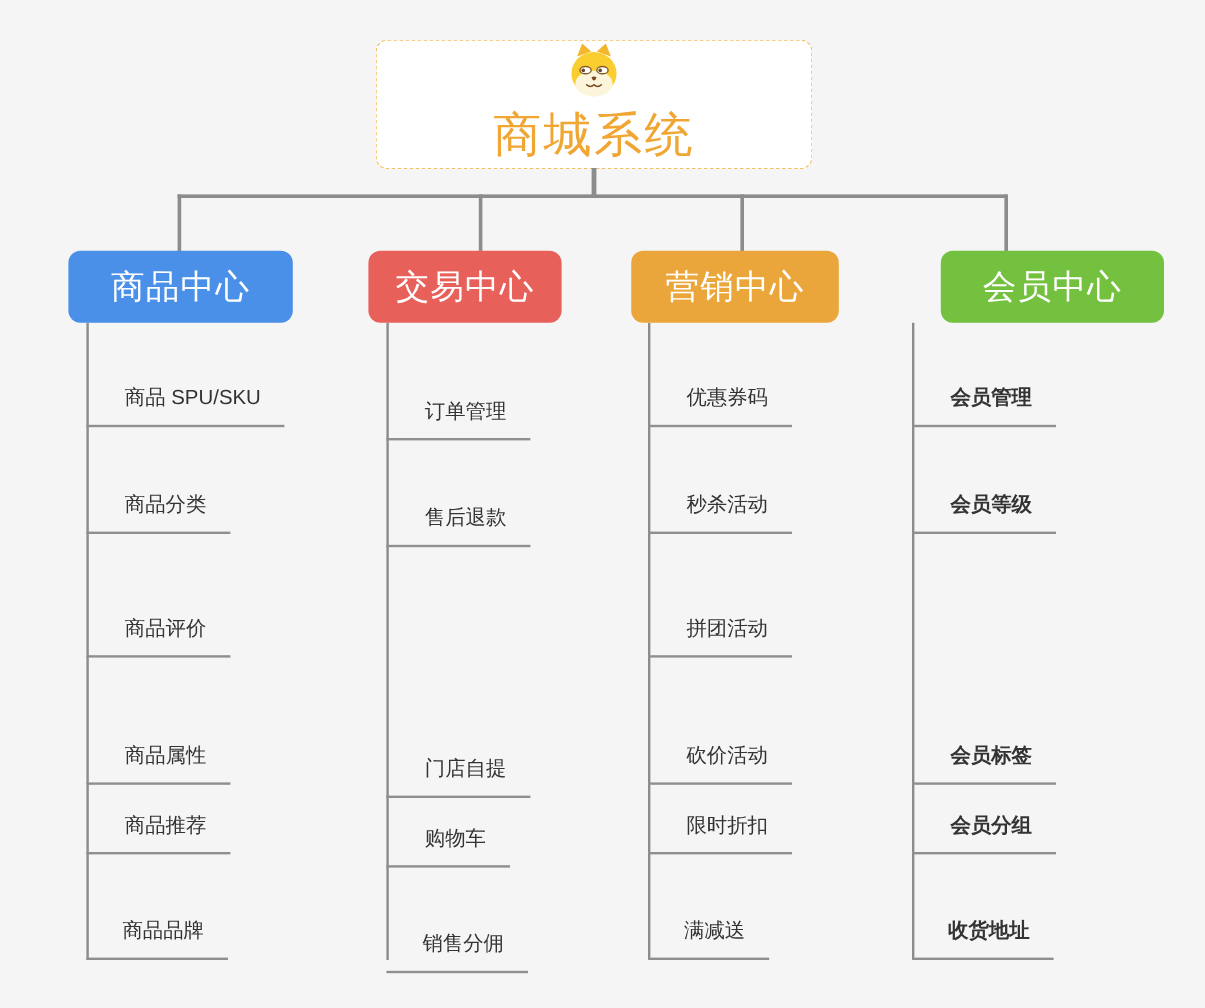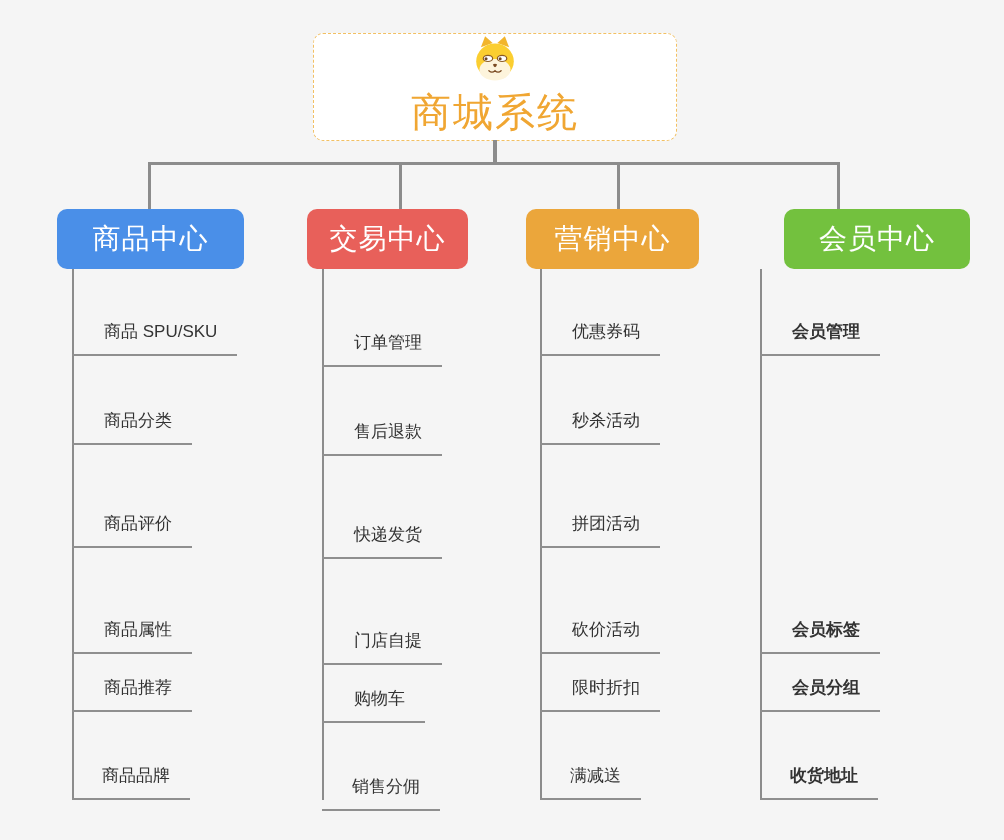--- a/index.html
+++ b/index.html
@@ -124,30 +124,30 @@
 
   <div class="leaf c0 r0">商品 SPU/SKU</div>
   <div class="leaf c0 r1">商品分类</div>
   <div class="leaf c0 r2">商品评价</div>
   <div class="leaf c0 r3">商品属性</div>
   <div class="leaf c0 r4">商品推荐</div>
   <div class="leaf c0 r5">商品品牌</div>
 
   <div class="leaf c1 r0">订单管理</div>
   <div class="leaf c1 r1">售后退款</div>
-  <div class="leaf c1 r2">快递发货</div>
   <div class="leaf c1 r3">门店自提</div>
   <div class="leaf c1 r4">购物车</div>
   <div class="leaf c1 r5">销售分佣</div>
 
   <div class="leaf c2 r0">优惠券码</div>
   <div class="leaf c2 r1">秒杀活动</div>
   <div class="leaf c2 r2">拼团活动</div>
   <div class="leaf c2 r3">砍价活动</div>
   <div class="leaf c2 r4">限时折扣</div>
   <div class="leaf c2 r5">满减送</div>
 
   <div class="leaf c3 r0">会员管理</div>
+  <div class="leaf c3 r1">会员等级</div>
   <div class="leaf c3 r3">会员标签</div>
   <div class="leaf c3 r4">会员分组</div>
   <div class="leaf c3 r5">收货地址</div>
 
 </div>
 
 </body></html>

